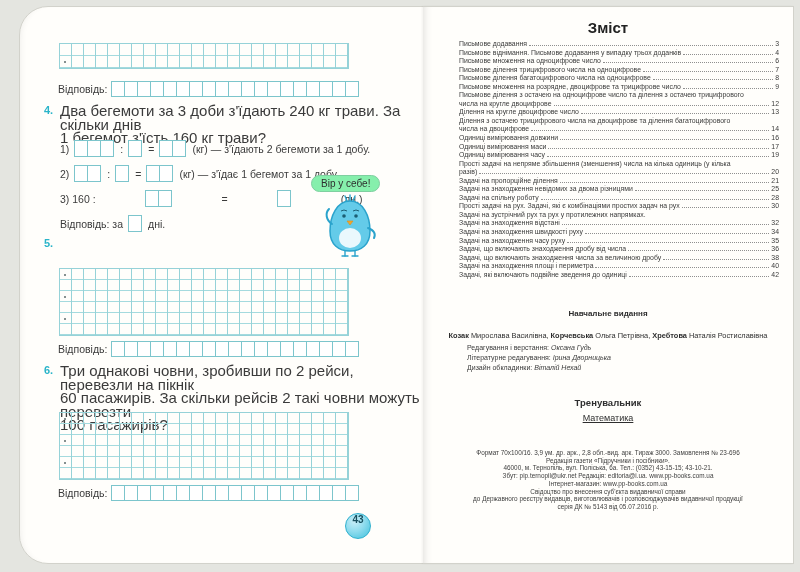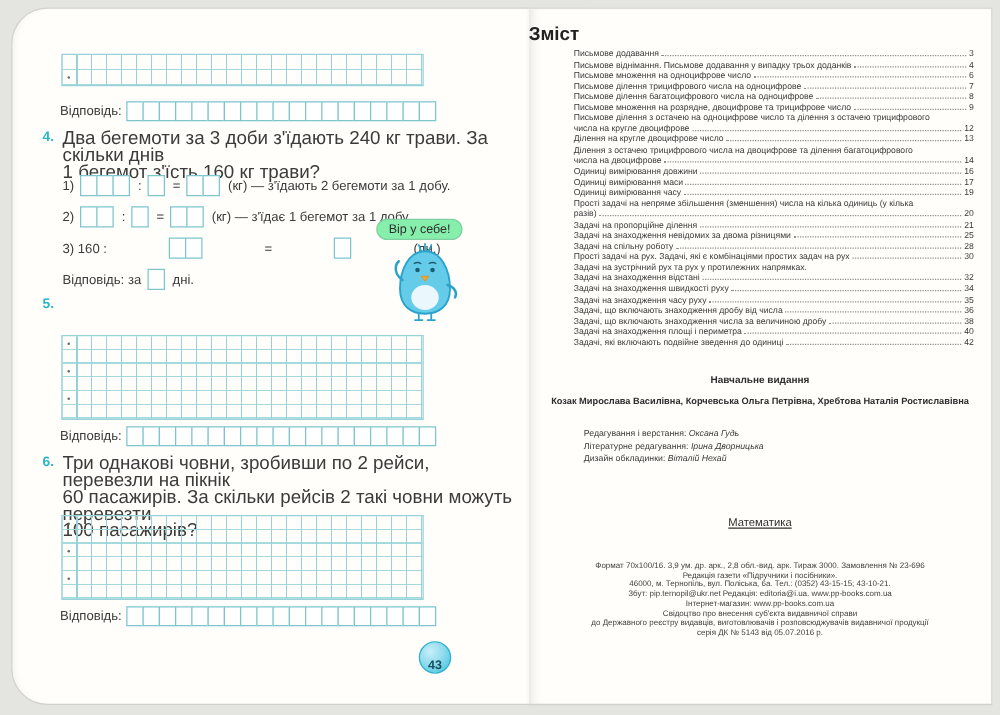--- a/index.html
+++ b/index.html
@@ -1,20 +1,20 @@
 <!DOCTYPE html>
 <html><head>
 <meta charset="utf-8">
 <style>
   html,body{margin:0;padding:0;}
   body{font-family:"Liberation Sans", sans-serif; background:#d9dad4;}
   #spread{position:relative;width:800px;height:572px;background:#e4e5e0;overflow:hidden;}
 
   .page{position:absolute;top:6px;height:558px;background:#fffefb;border:1px solid #d2d2cb;box-sizing:border-box;}
-  #left-page{left:9px;width:490px;box-shadow:inset -7px 0 9px -7px rgba(0,0,0,0.12), inset 6px 0 7px -6px rgba(0,0,0,0.08);border-radius:29px;}
+  #left-page{left:19px;width:490px;box-shadow:inset -7px 0 9px -7px rgba(0,0,0,0.12), inset 6px 0 7px -6px rgba(0,0,0,0.08);border-radius:29px;}
   #right-page{left:423px;width:371px;border-left:none;box-shadow:inset 8px 0 10px -8px rgba(0,0,0,0.16), -1px 0 2px rgba(0,0,0,0.05);}
 
   
   .math-grid{position:absolute;border:1px solid #96d2d8;box-sizing:content-box;
     background-image:
       repeating-linear-gradient(to right, transparent 0, transparent 11px, #96d2d8 11px, #96d2d8 12px),
       repeating-linear-gradient(to bottom, transparent 0, transparent 10px, #a4dade 10px, #a4dade 11px);}
   .math-grid.cell12{background-image:
       repeating-linear-gradient(to right, transparent 0, transparent 11px, #96d2d8 11px, #96d2d8 12px),
       repeating-linear-gradient(to bottom, transparent 0, transparent 11px, #a4dade 11px, #a4dade 12px);}
@@ -34,25 +34,25 @@
   .eq-row .tok:first-child{margin-left:0;}
   .box-group{display:inline-flex;margin:0 3px;}
   .box-cell{width:12px;height:15px;border:1px solid #7cc5cc;margin-left:-1px;background:#fff;}
 
   .bubble{position:absolute;font-size:10px;color:#2e2e2e;background:#86efac;border:1.5px solid #7fcfa0;
     border-radius:12px;padding:2px 9px;white-space:nowrap;}
   .mascot{position:absolute;}
 
   .page-badge{position:absolute;width:24px;height:24px;border-radius:50%;
     background:radial-gradient(circle at 35% 30%, #c9eef8 0%, #8fdcee 45%, #3fc0dc 100%);
-    border:1px solid #2fb0ce;display:flex;align-items:flex-end;justify-content:center;
+    border:1px solid #2fb0ce;display:flex;align-items:flex-start;justify-content:center;
     font-size:10px;font-weight:bold;color:#174f5e;}
 
   
-  .rp-title{position:absolute;left:0;right:0;text-align:left;font-size:15px;font-weight:bold;color:#222;}
+  .rp-title{position:absolute;left:0;right:0;text-align:center;font-size:15px;font-weight:bold;color:#222;}
   #toc{position:absolute;left:36px;right:14px;}
   .toc-line{display:flex;align-items:baseline;height:8.55px;font-size:6.9px;color:#3a3a3a;white-space:nowrap;}
   .toc-leader{flex:1;border-bottom:1px dotted #8f8f8f;margin:0 2px 1px 2px;min-width:4px;}
   .toc-page{font-size:6.9px;color:#3a3a3a;}
 
   .center-line{position:absolute;left:0;right:0;text-align:center;color:#2e2e2e;}
   .bold{font-weight:bold;}
   #authors{font-size:7.4px;}
   #editors{position:absolute;font-size:7px;line-height:10px;color:#3a3a3a;}
   #editors .ed-name{font-style:italic;}
@@ -394,30 +394,31 @@
           <span class="toc-leader"></span>
           <span class="toc-page">40</span>
         </div>
         <div class="toc-line">
           <span class="toc-text">Задачі, які включають подвійне зведення до одиниці</span>
           <span class="toc-leader"></span>
           <span class="toc-page">42</span>
         </div>
       </div>
 
-    <div class="center-line bold" style="top:292px;font-size:8px;">Навчальне видання</div>
-
-    <div class="center-line" id="authors" style="top:309px;font-weight:bold;"><b>Козак</b><span> Мирослава Василівна, </span><b>Корчевська</b><span> Ольга Петрівна, </span><b>Хребтова</b><span> Наталія Ростиславівна</span></div>
+    <div class="center-line bold" style="top:302px;font-size:8px;">Навчальне видання</div>
+
+    <div class="center-line" id="authors" style="top:324px;"><b>Козак</b><span> Мирослава Василівна, </span><b>Корчевська</b><span> Ольга Петрівна, </span><b>Хребтова</b><span> Наталія Ростиславівна</span></div>
 
     <div id="editors" style="left:44px;top:336px;">
         <div><span>Редагування і верстання: </span><span class="ed-name">Оксана Гудь</span></div>
         <div><span>Літературне редагування: </span><span class="ed-name">Ірина Дворницька</span></div>
         <div><span>Дизайн обкладинки: </span><span class="ed-name">Віталій Нехай</span></div>
       </div>
 
+    <div class="center-line bold" style="top:390px;font-size:9.5px;">Тренувальник</div>
     <div class="center-line" style="top:406px;font-size:9px;text-decoration:underline;">Математика</div>
 
     <div id="imprint" style="top:442px;">
         <div>Формат 70х100/16. 3,9 ум. др. арк., 2,8 обл.-вид. арк. Тираж 3000. Замовлення № 23-696</div>
         <div>Редакція газети «Підручники і посібники».</div>
         <div>46000, м. Тернопіль, вул. Поліська, 6а. Тел.: (0352) 43-15-15; 43-10-21.</div>
         <div>Збут: pip.ternopil@ukr.net   Редакція: editoria@i.ua. www.pp-books.com.ua</div>
         <div>Інтернет-магазин: www.pp-books.com.ua</div>
         <div>Свідоцтво про внесення суб'єкта видавничої справи</div>
         <div>до Державного реєстру видавців, виготовлювачів і розповсюджувачів видавничої продукції</div>

